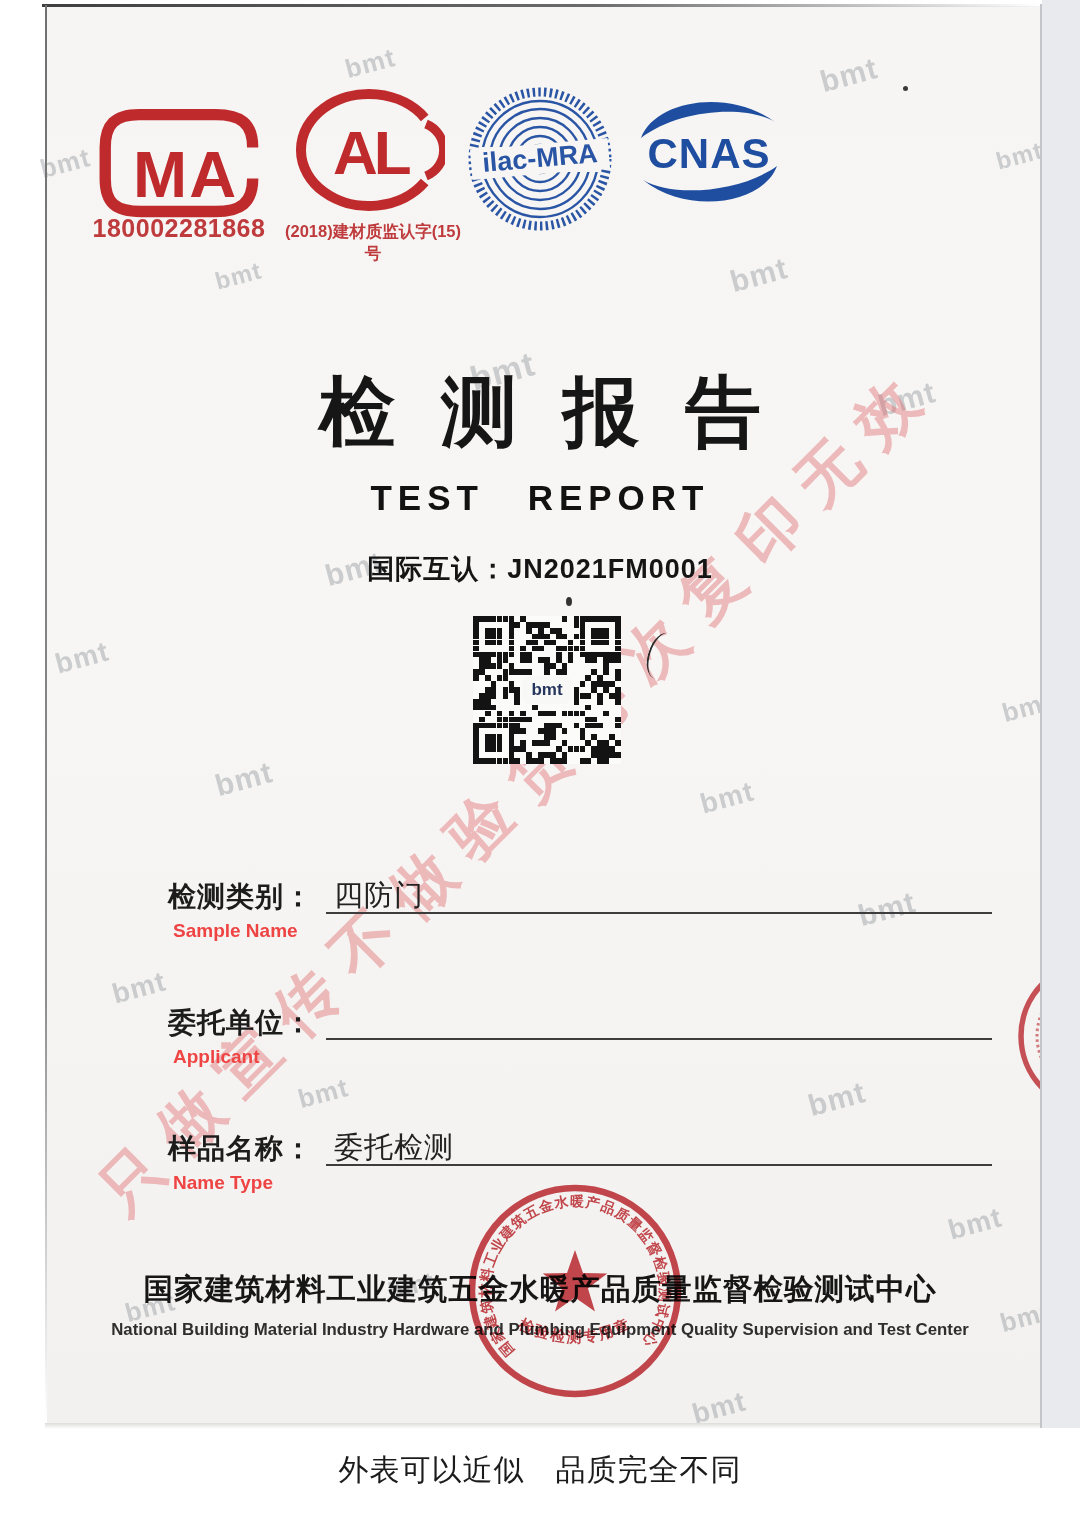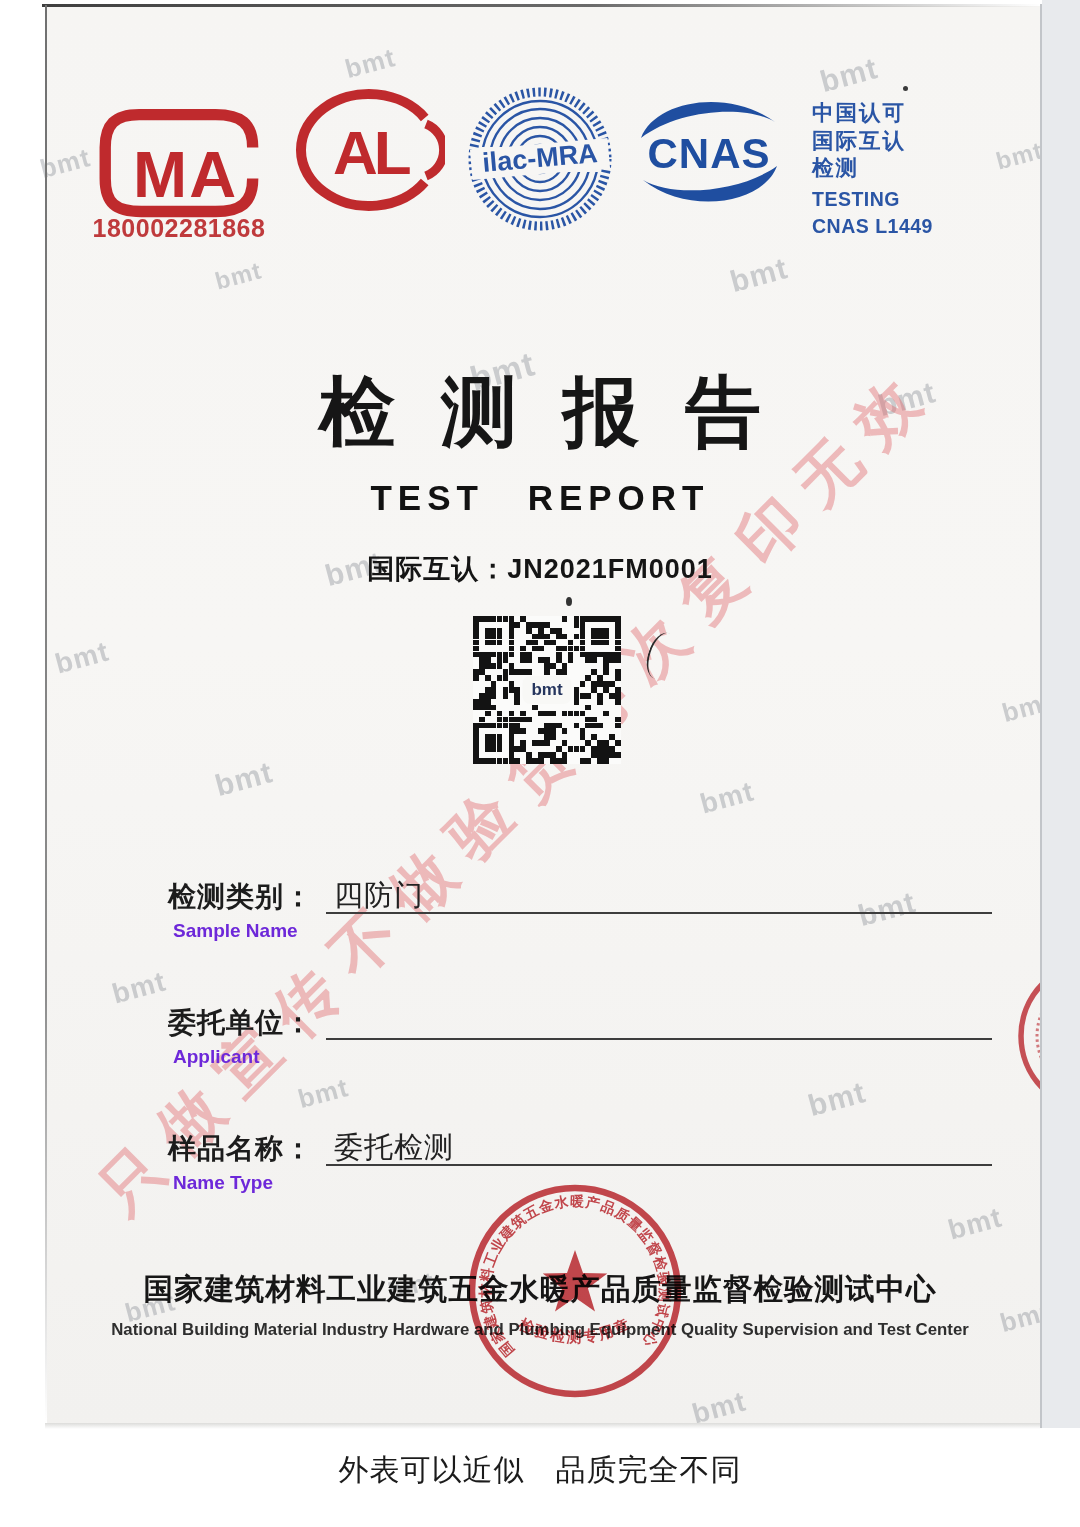--- a/index.html
+++ b/index.html
@@ -28,21 +28,21 @@
   .doc-title{top:362px;font-size:76px;font-weight:600;letter-spacing:46px;text-indent:46px;color:#161616;}
   .doc-subtitle{top:478px;font-size:35px;font-weight:600;letter-spacing:6px;word-spacing:28px;color:#121212;}
   .report-no{top:551px;font-size:27px;font-weight:600;letter-spacing:1px;color:#151515;}
   
   .qr{left:473px;top:616px;width:148px;height:148px;background:#fbfbfa;}
   .qr i{position:absolute;background:#131313;}
   .qr-label{position:absolute;left:50%;top:50%;transform:translate(-50%,-50%);background:#f8f8f6;
             padding:4px 9px;border-radius:8px;font-weight:700;font-size:17px;color:#25355e;}
   
   .field-label{font-size:28px;font-weight:700;color:#1c1c1c;letter-spacing:1px;}
-  .field-sub{font-size:19px;font-weight:600;color:#6d28d9;}
+  .field-sub{font-size:19px;font-weight:600;color:#ef4444;}
   .field-value{font-size:29px;color:#222;letter-spacing:1px;}
   .field-line{position:absolute;left:326px;width:666px;height:2px;background:#3d3d3d;}
   
   .footer-zh{top:1270px;font-size:29.5px;font-weight:700;letter-spacing:1px;color:#161616;}
   .footer-en{top:1320px;font-size:16.8px;font-weight:600;color:#2e2e2e;}
   .caption{top:1450px;font-family:"Liberation Serif",serif;font-size:30px;letter-spacing:1px;color:#1b1b1b;z-index:3;}
   
   .stamp-main{position:absolute;left:465px;top:1181px;z-index:4;opacity:.9;mix-blend-mode:multiply;}
   .stamp-side{position:absolute;left:948px;top:942px;z-index:2;opacity:.85;mix-blend-mode:multiply;}
   
@@ -119,20 +119,21 @@
       <path d="M150,40 C150,16 138,8 114,8 L40,8 C16,8 7,18 7,40 L7,70 C7,94 17,102 42,102 L114,102 C138,102 150,94 150,70" fill="none" stroke="#bf2a2d" stroke-width="11"></path>
       <text x="34" y="88" font-size="63" font-weight="800" fill="#bf2a2d" letter-spacing="2">MA</text>
     </svg>
     <div class="abs ctr cma-number red" style="left:84px;top:214px;right:auto;width:190px">180002281868</div>
 
     <svg class="abs" style="left:293px;top:86px" width="152" height="132" viewBox="0 0 152 132">
       <path d="M131.7,31.9 A68,56 0 1 0 131.7,96.1" fill="none" stroke="#bf2a2d" stroke-width="10"></path>
       <path d="M133,38 A28,28 0 0 1 133,90" fill="none" stroke="#bf2a2d" stroke-width="9"></path>
       <text x="40" y="88" font-size="62" font-weight="800" fill="#bf2a2d" letter-spacing="-4">AL</text>
     </svg>
+    <div class="abs ctr logo-caption red" style="left:283px;top:221px;right:auto;width:180px">(2018)建材质监认字(15)号</div>
 
     <svg class="abs" style="left:463px;top:82px" width="154" height="154" viewBox="0 0 154 154">
       <defs>
         <clipPath id="clipTop">
             <rect x="10" y="8" width="134" height="57"></rect>
           </clipPath>
         <clipPath id="clipBot">
             <rect x="10" y="90" width="134" height="56"></rect>
           </clipPath>
       </defs>
@@ -156,27 +157,20 @@
       <rect x="8" y="62" width="138" height="30" fill="#f7f6f4" transform="rotate(-5 77 77)"></rect>
       <text x="77" y="85" text-anchor="middle" font-size="27" font-weight="700" fill="#2a55a5" transform="rotate(-5 77 77)">ilac-MRA</text>
     </svg>
 
     <svg class="abs" style="left:633px;top:96px" width="152" height="118" viewBox="0 0 152 118">
       <path d="M8,42 C22,4 96,-8 142,26 C112,8 44,14 8,42 Z" fill="#1f4ea0"></path>
       <path d="M144,70 C130,108 56,120 10,84 C40,102 108,96 144,70 Z" fill="#1f4ea0"></path>
       <text x="76" y="72" text-anchor="middle" font-size="42" font-weight="800" fill="#1f4ea0" letter-spacing="1">CNAS</text>
     </svg>
 
-    <div class="abs accred" style="left:812px;top:100px">
-      <div class="zh blue">中国认可</div>
-      <div class="zh blue">国际互认</div>
-      <div class="zh blue">检测</div>
-      <div class="en blue" style="margin-top:3px">TESTING</div>
-      <div class="en blue">CNAS L1449</div>
-    </div>
 
     <div class="abs ctr doc-subtitle">TEST REPORT</div>
     <div class="abs ctr doc-title">检测报告</div>
     <div class="abs ctr report-no">
       <span>国际互认：</span><span>JN2021FM0001</span>
     </div>
 
     <div class="abs qr">
 
     <i style="left: 0px; top: 0px; width: 5.6832px; height: 5.6832px;"></i>

